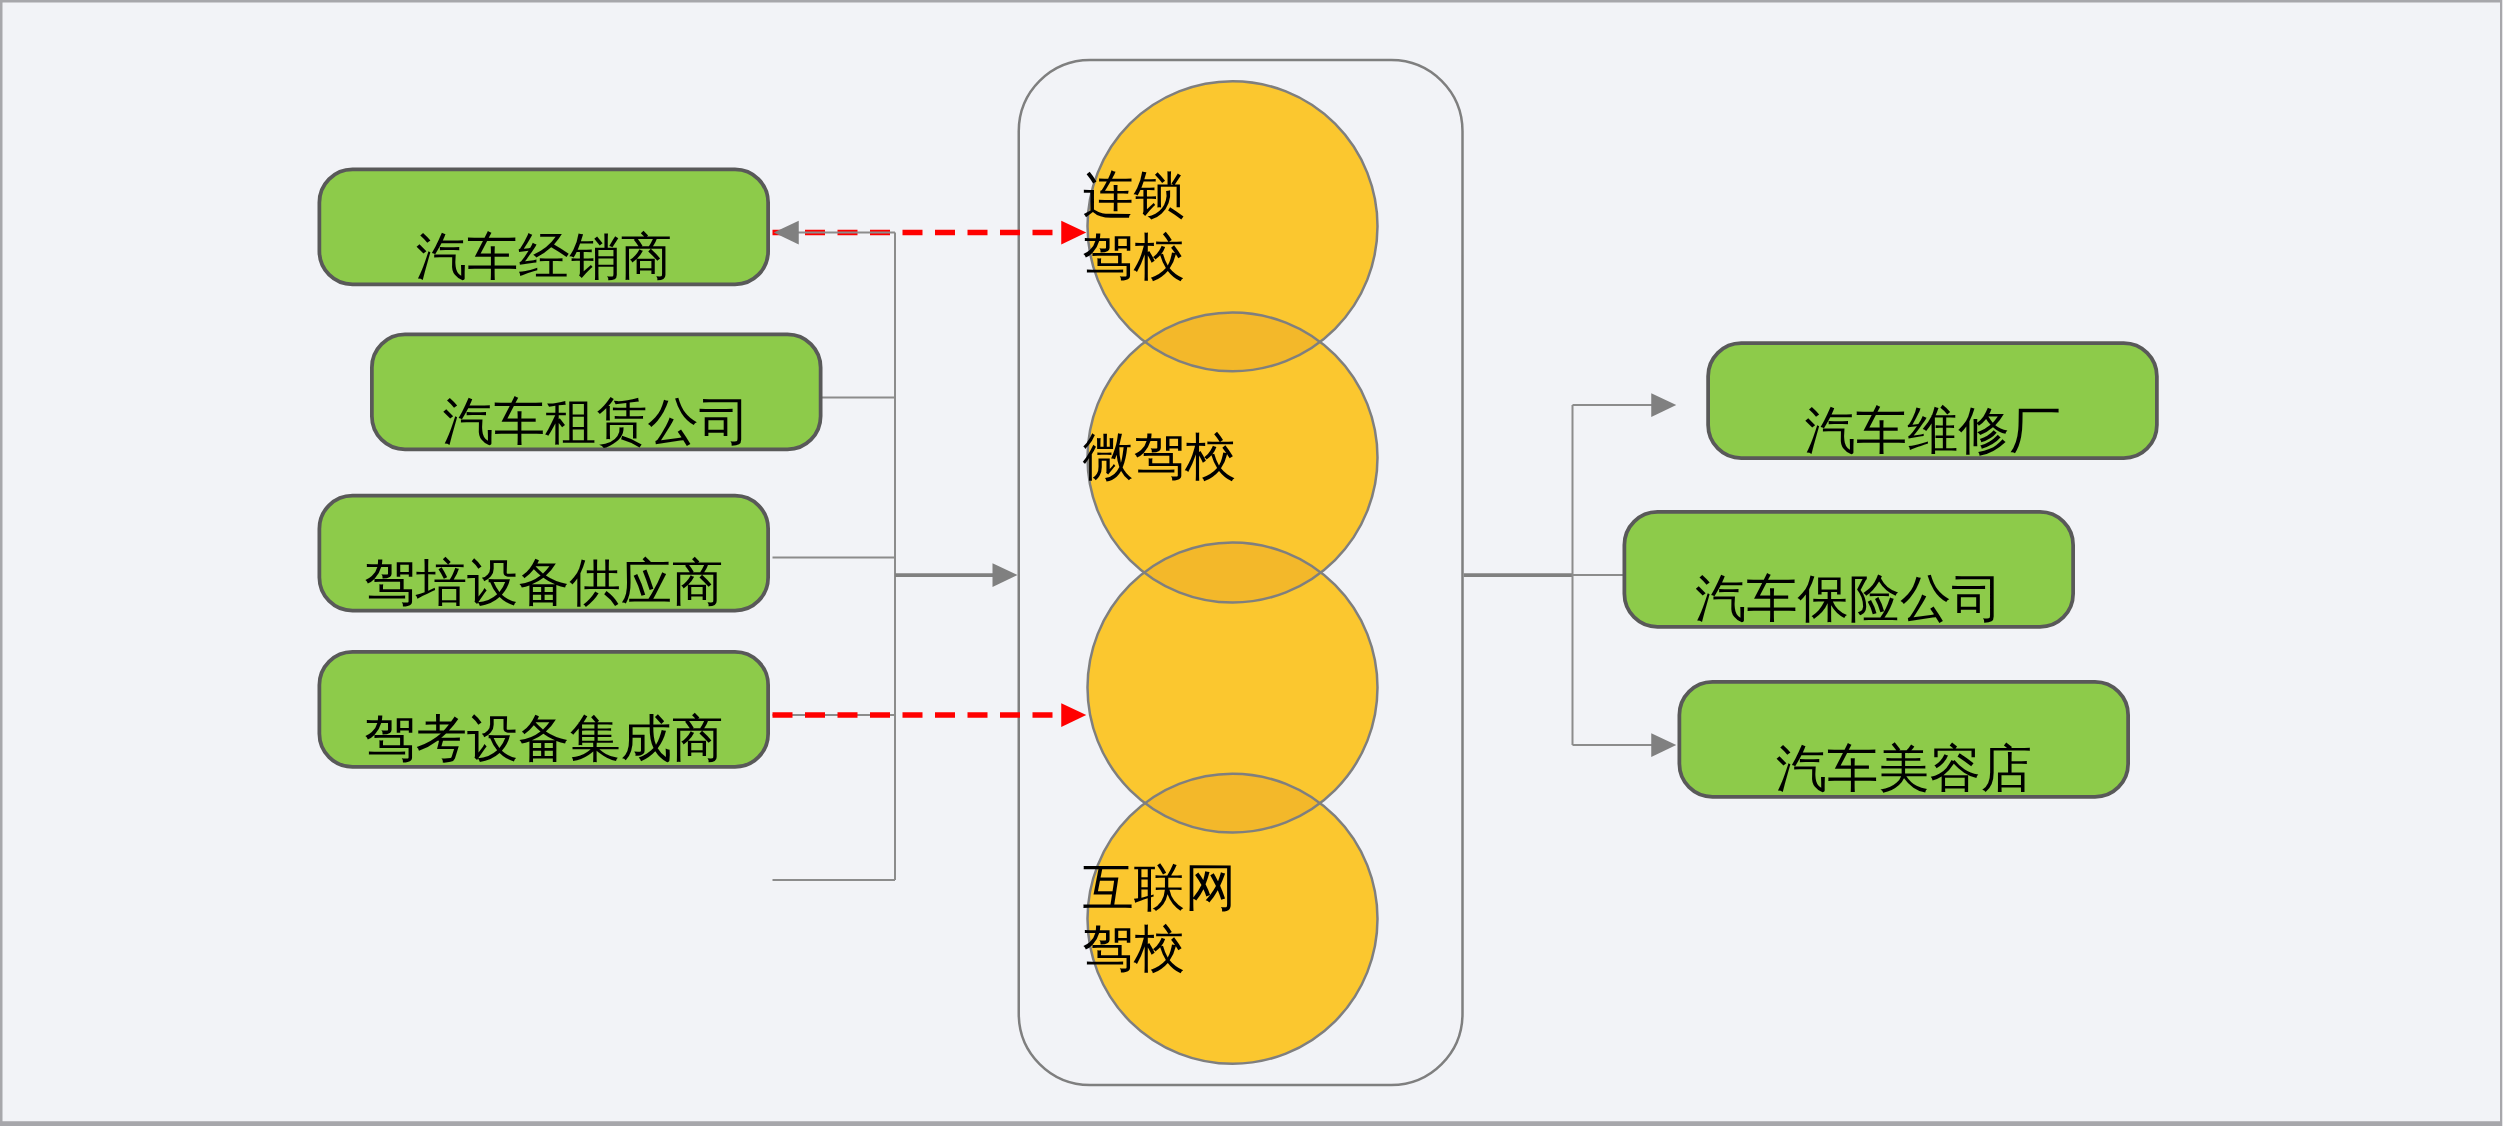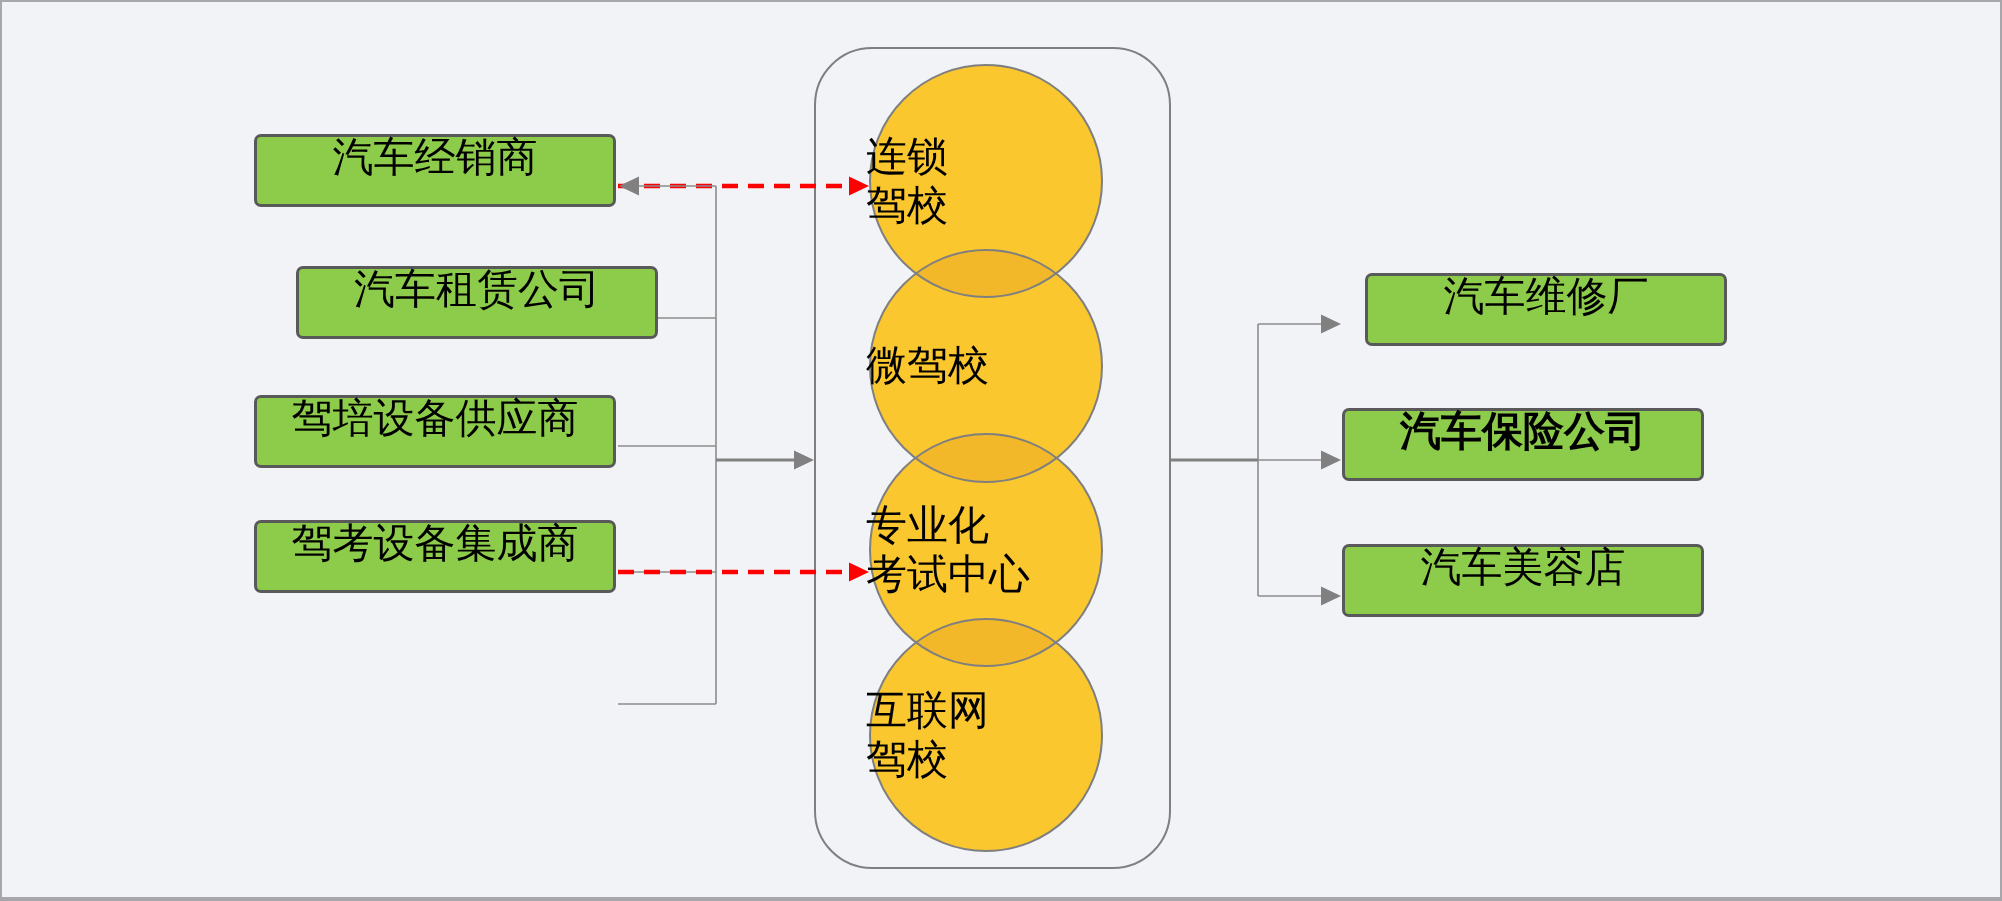--- a/index.html
+++ b/index.html
@@ -10,36 +10,36 @@
     background:var(--bg,#F2F3F7);
     border:2px solid var(--frame,#A7A7AB);
     border-bottom-width:4px;
     font-family:"Liberation Sans", sans-serif;
     color:var(--text,#000);
     overflow:hidden;
   }
   
   .gbox{
     position:absolute;
-    width:362px;height:73px;
+    width:362px;height:95px;
     box-sizing:border-box;
     background:var(--green,#8DCB4A);
     border:3px solid var(--green-border,#595959);
-    border-radius:7px;
-    display:flex;align-items:flex-start;justify-content:center;
+    border-radius:28px;
+    display:flex;align-items:flex-end;justify-content:center;
     font-size:41px;line-height:1;
     z-index:3;
   }
   .lb1{left:252px;top:132px;}
   .lb2{left:252px;top:264px;margin-left:42px;}
   .lb3{left:252px;top:393px;}
   .lb4{left:252px;top:518px;}
   .lb5{left:252px;top:650px;}
   .rb1{left:1340px;top:271px;margin-left:23px;}
-  .rb2{left:1340px;top:406px;font-weight:bold;}
+  .rb2{left:1296px;top:406px;}
   .rb3{left:1340px;top:542px;}
   
   .container-rect{
     position:absolute;
     left:812px;top:45px;width:357px;height:822px;
     box-sizing:border-box;
     border:2.5px solid var(--shape-stroke,#7F7F7F);
     border-radius:58px;
     z-index:1;
   }
@@ -136,22 +136,20 @@
   <div class="gbox lb3">
     <span>驾培设备供应商</span>
   </div>
   <div class="gbox lb4">
     <span>驾考设备集成商</span>
   </div>
 
   <div class="clabel cl1">连锁
 驾校</div>
   <div class="clabel cl2">微驾校</div>
-  <div class="clabel cl3">专业化
-考试中心</div>
   <div class="clabel cl4">互联网
 驾校</div>
 
   <div class="gbox rb1">
     <span>汽车维修厂</span>
   </div>
   <div class="gbox rb2">
     <span>汽车保险公司</span>
   </div>
   <div class="gbox rb3">

